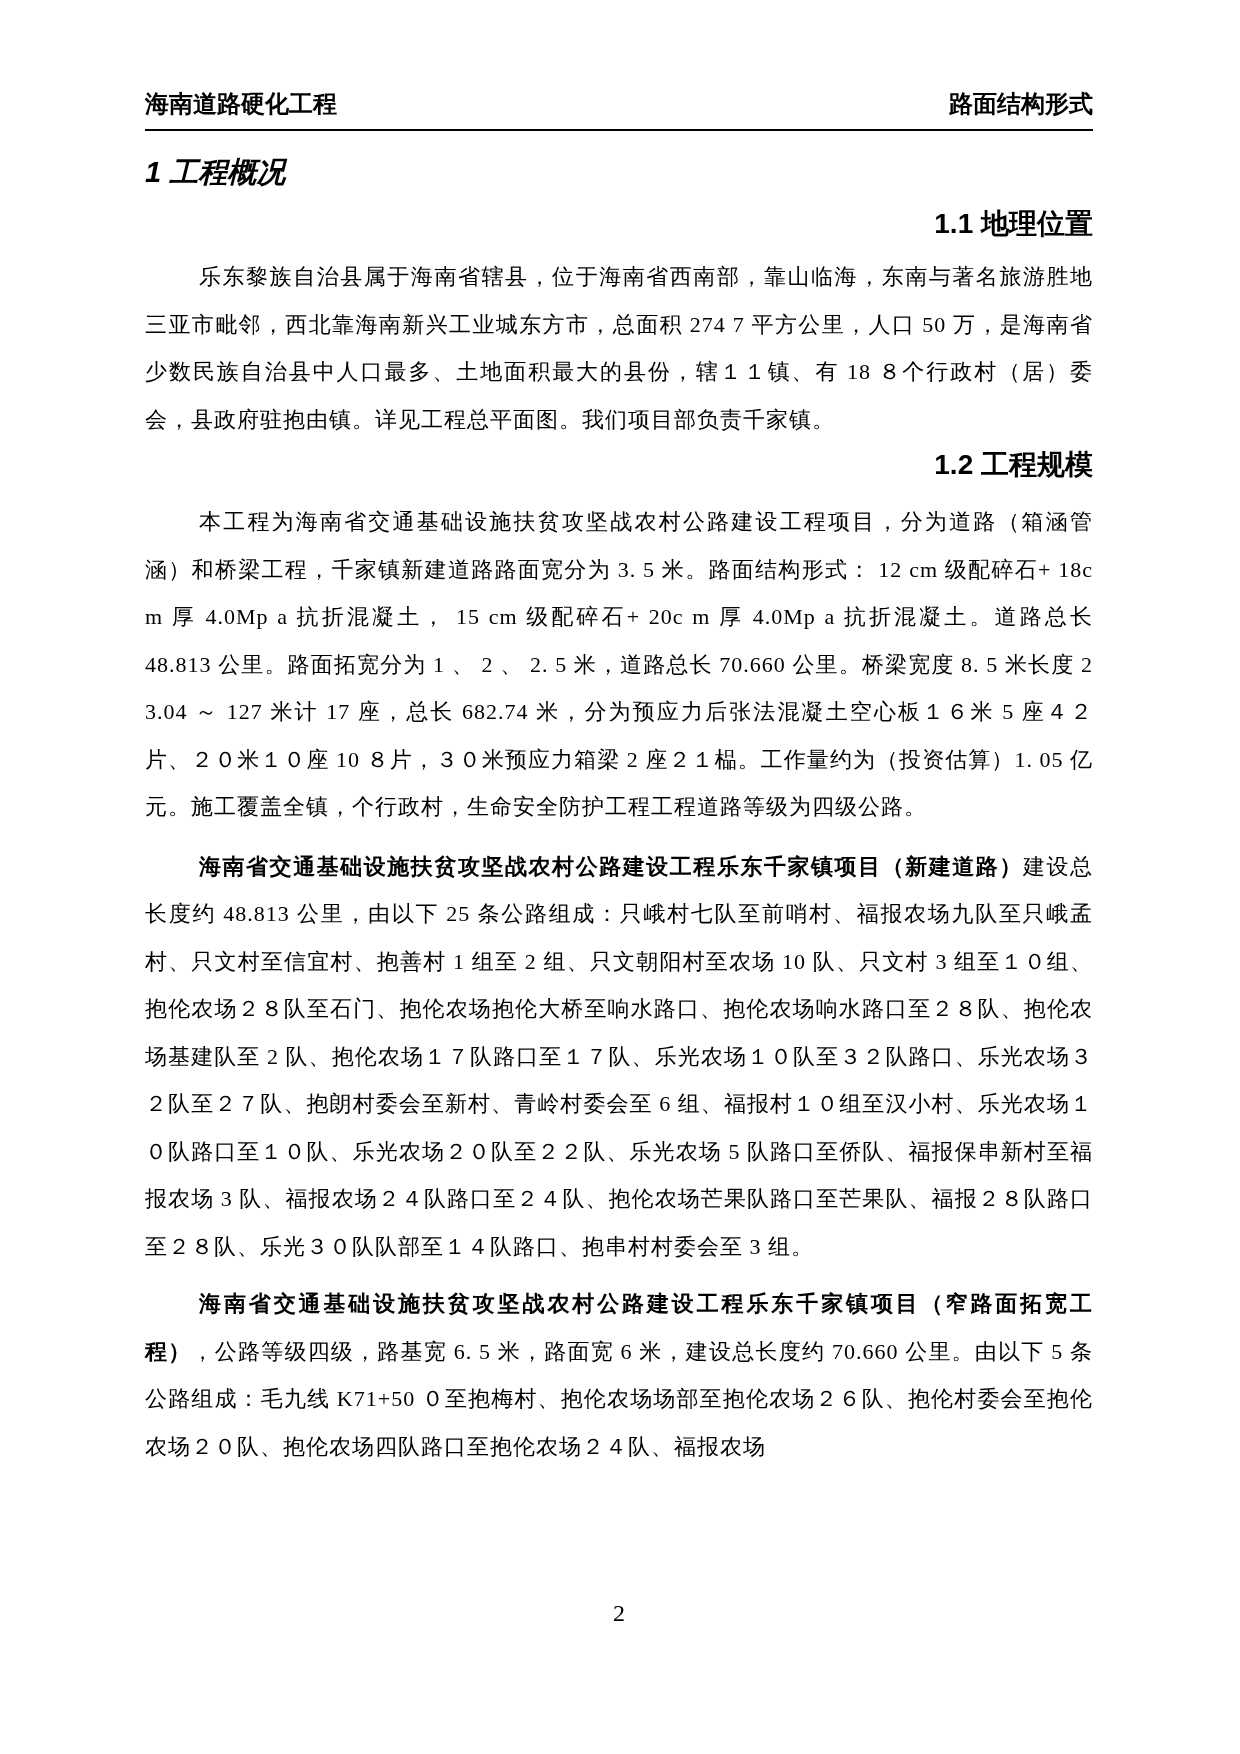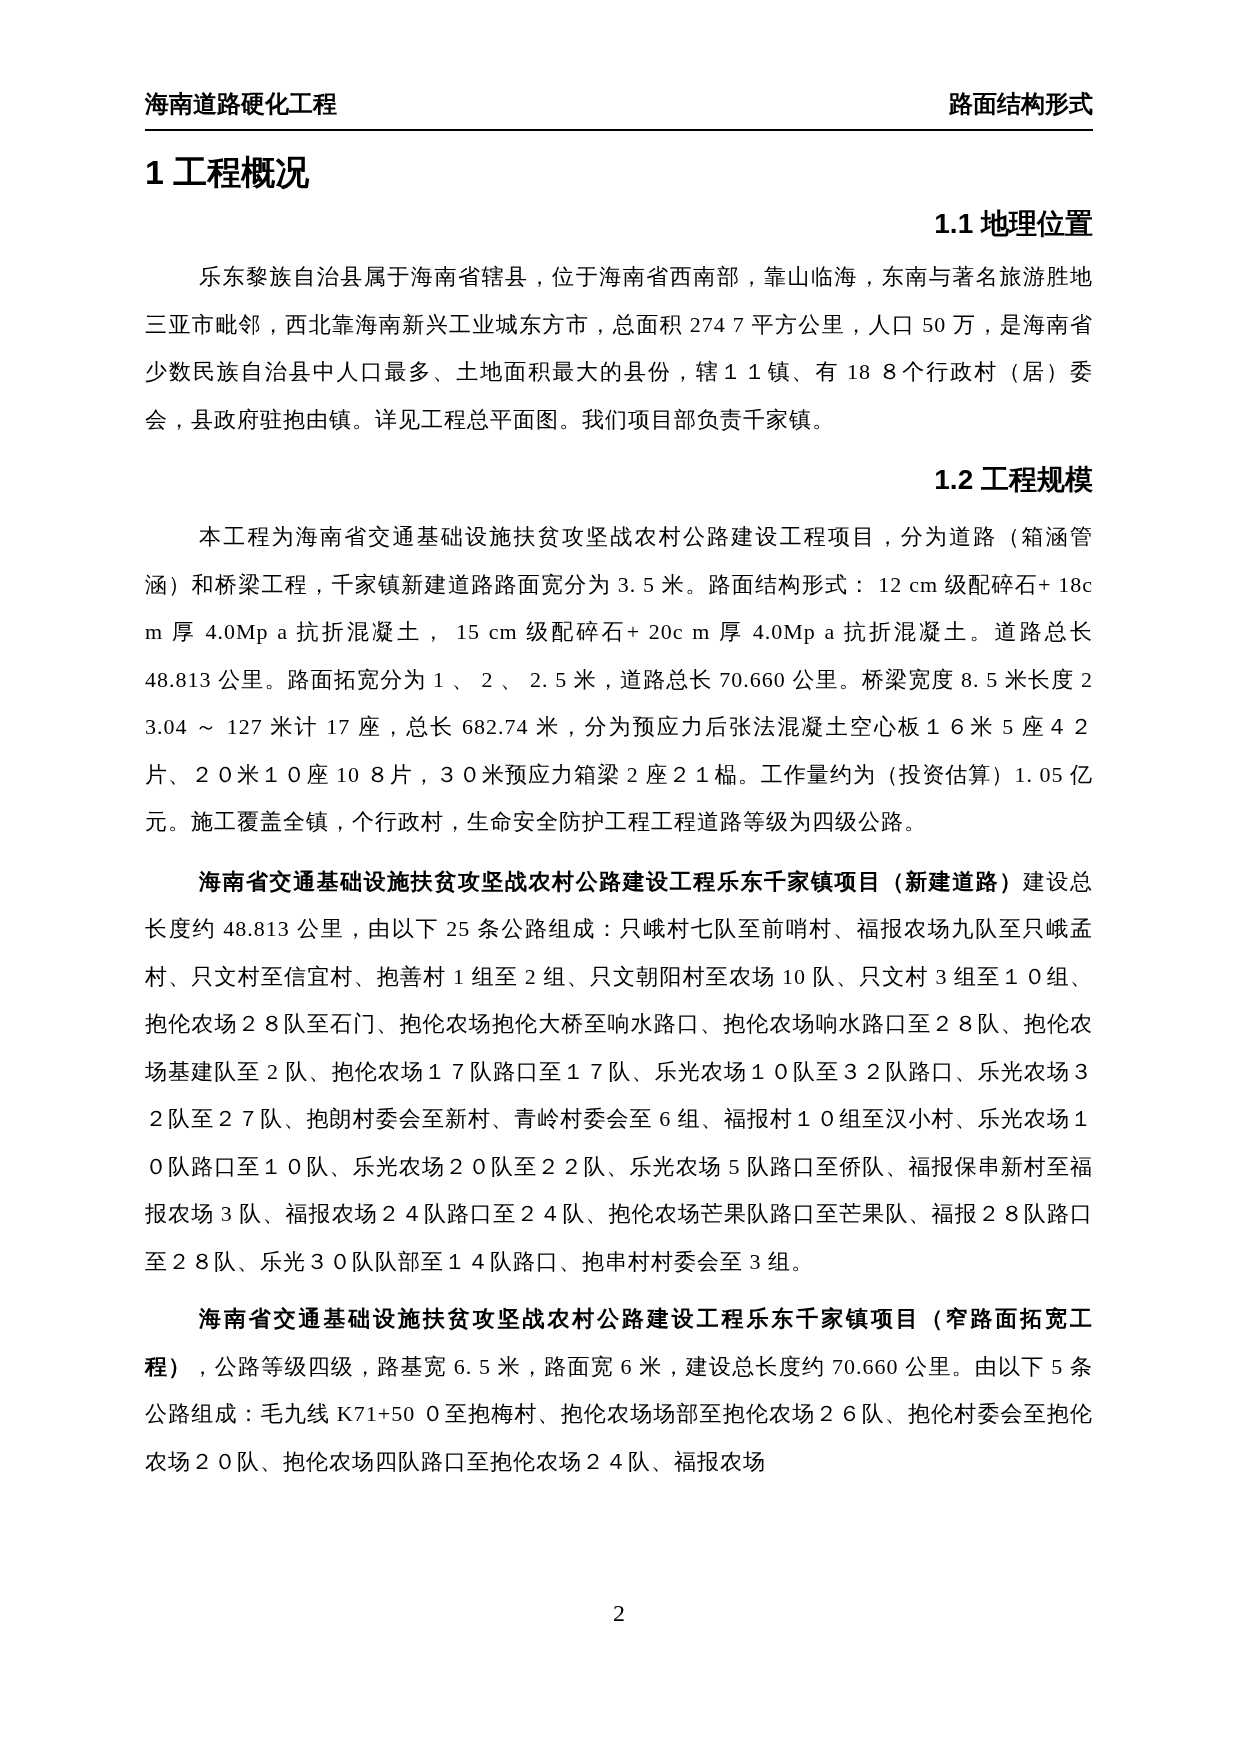--- a/index.html
+++ b/index.html
@@ -26,35 +26,36 @@
     align-items: flex-end;
     font-size: 24px;
     font-weight: bold;
     padding-bottom: 9px;
     border-bottom: 2px solid #000000;
     font-family: "Liberation Serif", "DejaVu Serif", serif;
     gap: 36px;
   }
   .h1 {
     margin-top: 24px;
-    font-size: 34px;
+    font-size: 29px;
     line-height: 34px;
     font-weight: bold;
     font-family: "Liberation Sans", "DejaVu Sans", sans-serif;
+    font-style: italic;
   }
   .h2 {
     font-size: 28px;
     line-height: 34px;
     font-weight: bold;
     font-family: "Liberation Sans", "DejaVu Sans", sans-serif;
     margin-left: 10px;
     text-align: right;
   }
   .h2a { margin-top: 18px; }
-  .h2b { margin-top: 20px; }
+  .h2b { margin-top: 5px; }
   .bp {
     margin: 0;
     font-size: 22px;
     line-height: 47.5px;
     text-align: justify;
     text-indent: 54px;
     letter-spacing: 1px;
   }
   .p1 { margin-top: 12px; }
   .p2 { margin-top: 16px; }

